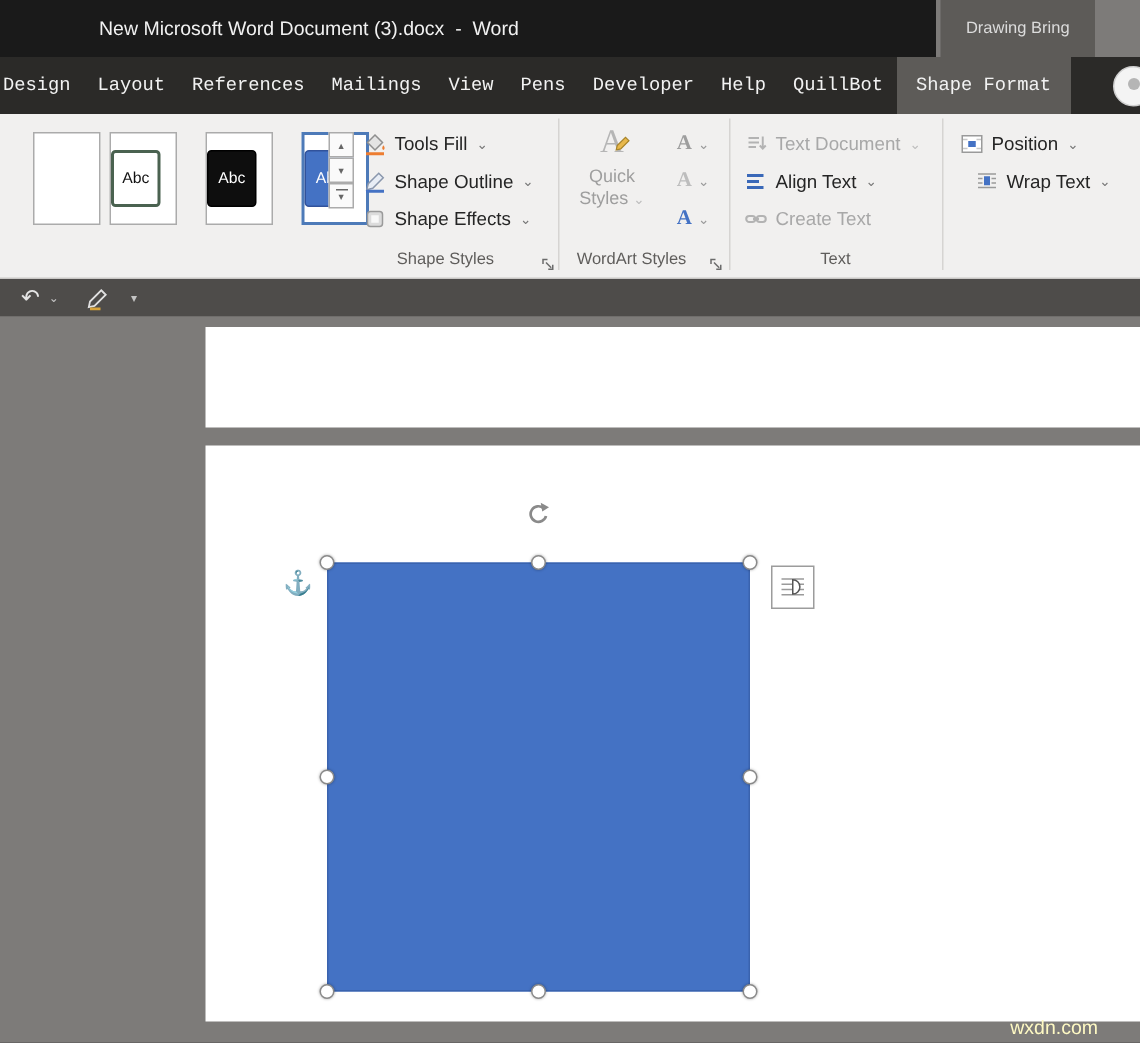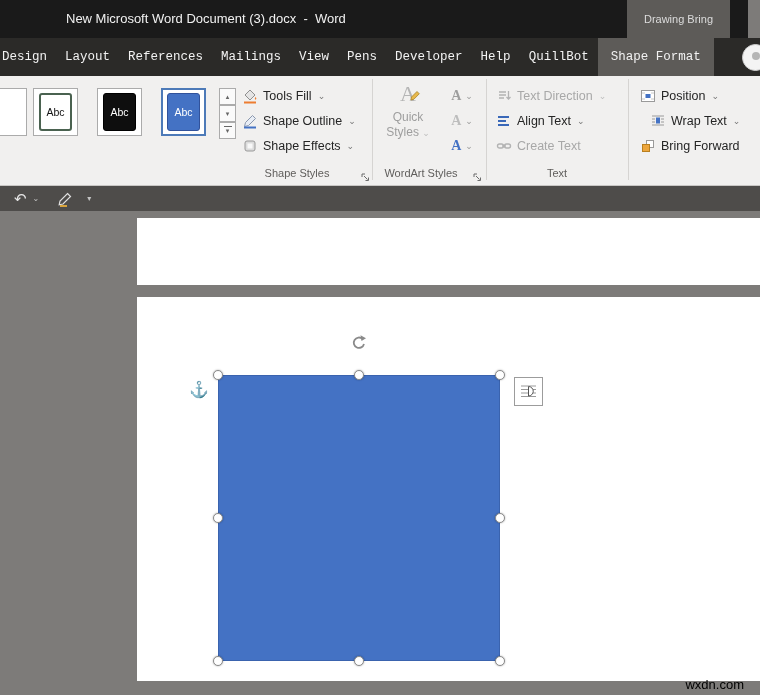--- a/index.html
+++ b/index.html
@@ -3,40 +3,40 @@
 <meta charset="utf-8">
 <style>
   * { box-sizing: border-box; margin: 0; padding: 0; }
   html,body { background:#555; }
   .app {
     position: relative; width: 760px; height: 695px; overflow: hidden;
     font-family: "Liberation Sans", sans-serif; background:#7d7b79;
     -webkit-font-smoothing: antialiased;
   }
   
-  .titlebar { position:absolute; left:0; top:0; width:748px; height:38px; background:#1a1a1a; }
+  .titlebar { position:absolute; left:0; top:0; width:624px; height:38px; background:#1a1a1a; }
   .wintitle { position:absolute; left:66px; top:0; line-height:38px; color:#f1f1f1; font-size:13px; white-space:pre; }
   .ctxgroup { position:absolute; left:627px; top:0; width:103px; height:38px; background:#5d5b58;
     color:#dcdcdc; font-size:11px; display:flex; align-items:center; justify-content:center; }
   
   .tabrow { position:absolute; left:0; top:38px; width:760px; height:38px; background:#2b2a28;
     display:flex; align-items:stretch; color:#f2f2f2; font-size:12.5px;font-family:Liberation Mono, monospace; }
   .tab { display:flex; align-items:center; padding:0 9px; white-space:nowrap; }
   .tab.first { padding-left:2px; }
   .tab.active { background:#5d5b58; padding:0 13px; }
   .assist { margin-left:auto; margin-right:-9px; align-self:center; width:27px; height:27px;
     border-radius:50%; background:#f4f4f4; border:1px solid #cfcfcf; position:relative; }
   .assist::after { content:""; position:absolute; left:9px; top:7px; width:8px; height:8px;
     border-radius:50%; background:#b5b5b5; }
   
   .ribbon { position:absolute; left:0; top:76px; width:760px; height:110px; background:#f1f0ef;
     border-bottom:1px solid #c9c7c5; color:#252525; }
   .vdiv { position:absolute; top:3px; height:101px; width:1px; background:#d6d4d2; }
-  .cell { position:absolute; top:12px; width:45px; height:48px; background:#fff; border:1px solid #ababab;
-    display:flex; align-items:center; justify-content:center; }
+  .cell { position:absolute; top:12px; width:45px; height:62px; background:#fff; border:1px solid #ababab;
+    display:flex; align-items:center; justify-content:flex-start;margin-left:40px; }
   .cell.sel { border:2px solid #4d7ab8; }
   .thumb { width:33px; height:38px; border-radius:3px; display:flex; align-items:center; justify-content:center;
     font-size:10.5px; }
   .thumb.t1 { background:#fff; border:2px solid #4a6250; color:#111; }
   .thumb.t2 { background:#0e0e0e; border:1px solid #000; color:#fff; }
   .thumb.t3 { background:#4472c4; border:1px solid #31529b; color:#fff; }
   .scrollbtn { position:absolute; left:219px; width:17px; height:17px; background:#fafafa;
     border:1px solid #ababab; color:#666; font-size:7px; display:flex; align-items:center; justify-content:center; }
   .scrollbtn .morebar { position:absolute; top:3px; left:4px; width:8px; border-top:1px solid #666; }
   .rbtn { position:absolute; height:24px; display:flex; align-items:center; gap:5px; font-size:12.5px;
@@ -68,21 +68,21 @@
     border:1px solid #3a63ae; }
   .handle { position:absolute; width:10px; height:10px; border-radius:50%; background:#fff;
     border:1.5px solid #8a8a8a; box-shadow:0 0 2px rgba(0,0,0,.35); }
   .h-tl{left:213px;top:159px} .h-tm{left:354px;top:159px} .h-tr{left:495px;top:159px}
   .h-ml{left:213px;top:302px} .h-mr{left:495px;top:302px}
   .h-bl{left:213px;top:445px} .h-bm{left:354px;top:445px} .h-br{left:495px;top:445px}
   .rotate { position:absolute; left:350px; top:123px; width:18px; height:18px; }
   .anchor { position:absolute; left:189px; top:171px; font-size:16px; color:#6f6f6f; line-height:1; }
   .layoutopt { position:absolute; left:514px; top:166px; width:29px; height:29px; background:#fff;
     border:1px solid #9c9c9c; display:flex; align-items:center; justify-content:center; }
-  .watermark { position:absolute; right:16px; bottom:3px; font-size:13px; color:#000000; }
+  .watermark { position:absolute; right:28px; bottom:3px; font-size:13px; color:#fef9c3; }
 </style>
 </head>
 <body>
 
 <div class="app">
 
   <div class="titlebar">
     <span class="wintitle">New Microsoft Word Document (3).docx  -  Word</span>
     <div class="ctxgroup">Drawing Bring</div>
   </div>
@@ -193,21 +193,21 @@
         </svg>
     </div>
 
     <div class="vdiv" style="left:486px"></div>
 
     <div class="rbtn grayed" style="left:496px; top:8px">
       <svg width="16" height="16" viewBox="0 0 16 16" fill="none" stroke="#b3b3b3" stroke-width="1.3">
           <path d="M3 4 h7 M3 7 h7 M3 10 h5"></path>
           <path d="M12.5 3 v8 M10.5 9 l2 2 2-2"></path>
         </svg>
-      <span>Text Direction</span>
+      <span>Text Document</span>
       <span class="chev">⌄</span>
     </div>
     <div class="rbtn" style="left:496px; top:33px">
       <svg width="16" height="16" viewBox="0 0 16 16">
           <g fill="#3a68b8">
             <rect x="2" y="3" width="11" height="2"></rect>
             <rect x="2" y="7" width="8" height="2"></rect>
             <rect x="2" y="11" width="11" height="2"></rect>
           </g>
         </svg>
@@ -239,27 +239,20 @@
     </div>
     <div class="rbtn" style="left:650px; top:33px">
       <svg width="16" height="16" viewBox="0 0 16 16">
           <g stroke="#9a9a9a">
             <path d="M2 3 h12 M2 6 h3 M11 6 h3 M2 9 h3 M11 9 h3 M2 12 h12"></path>
           </g>
           <rect x="6" y="4.5" width="4" height="6" fill="#4472c4"></rect>
         </svg>
       <span>Wrap Text</span>
       <span class="chev">⌄</span>
-    </div>
-    <div class="rbtn" style="left:640px; top:58px">
-      <svg width="16" height="16" viewBox="0 0 16 16">
-          <rect x="6.5" y="2.5" width="7" height="7" fill="#fff" stroke="#9a9a9a"></rect>
-          <rect x="2.5" y="6.5" width="7" height="7" fill="#eda63c" stroke="#b97f1f"></rect>
-        </svg>
-      <span>Bring Forward</span>
     </div>
   </div>
 
   <div class="qat">
     <span class="undo">↶</span>
     <span class="chev">⌄</span>
     <span class="penicon">
       <svg width="16" height="16" viewBox="0 0 16 16">
           <path d="M10.5 2.5 l3 3 L6 13 l-3.8.8 .8-3.8z" fill="none" stroke="#e0e0e0" stroke-width="1.2"></path>
           <path d="M3 15 h7" stroke="#d8a33a" stroke-width="2"></path>

